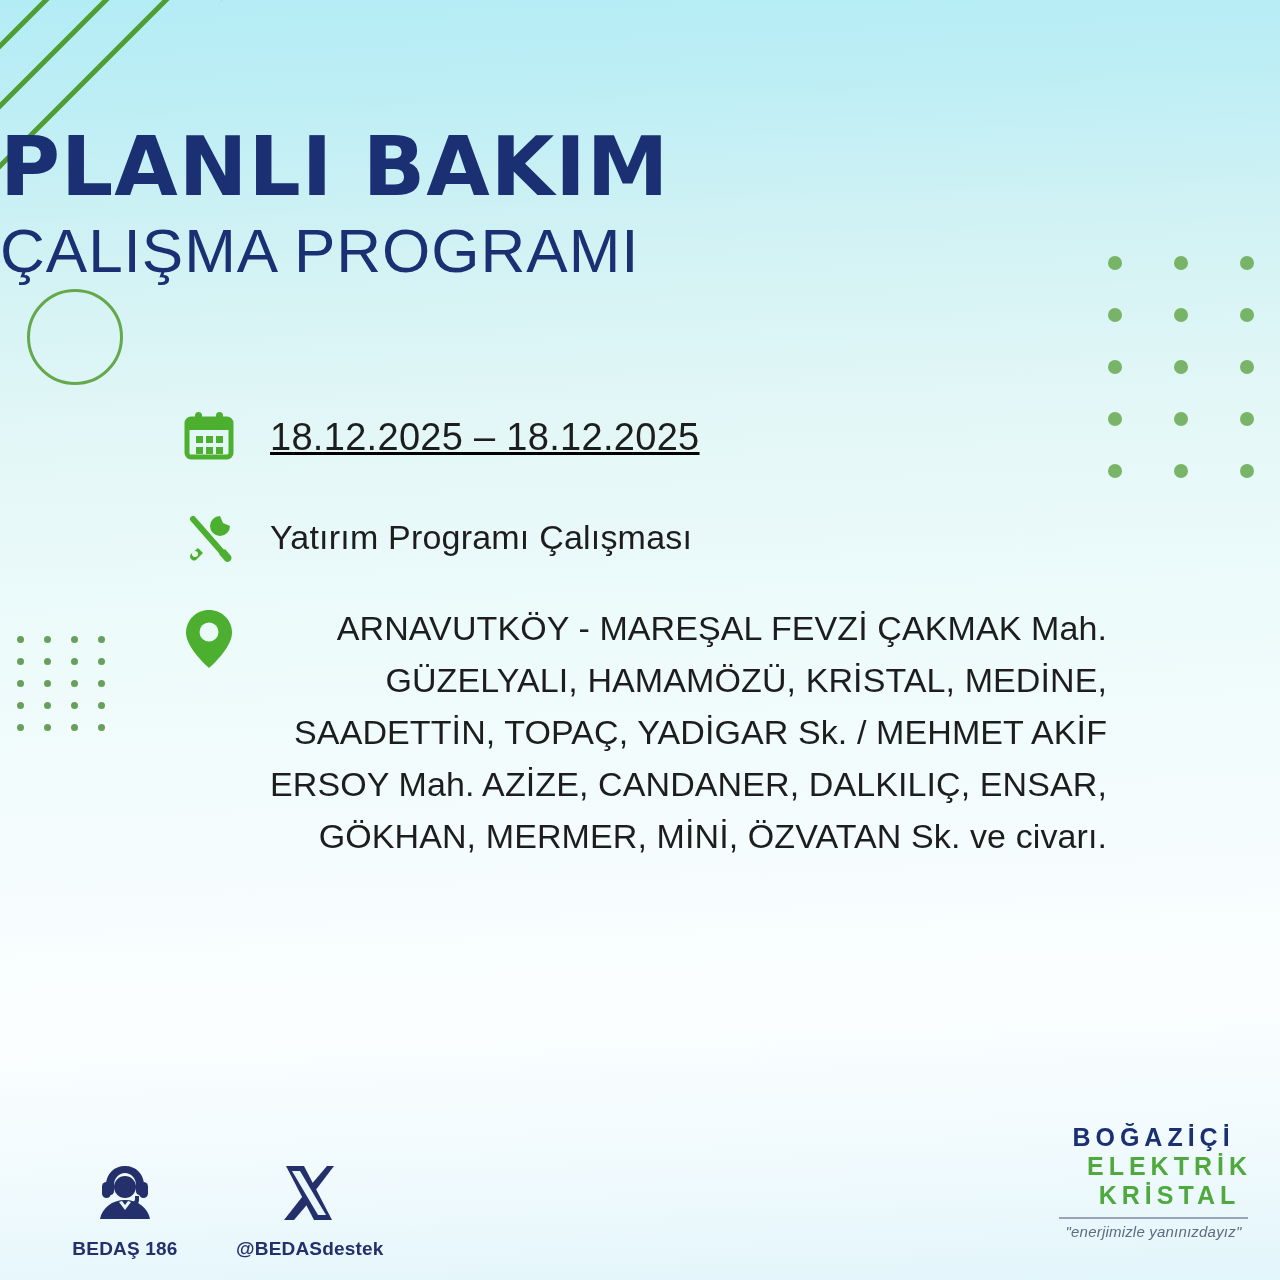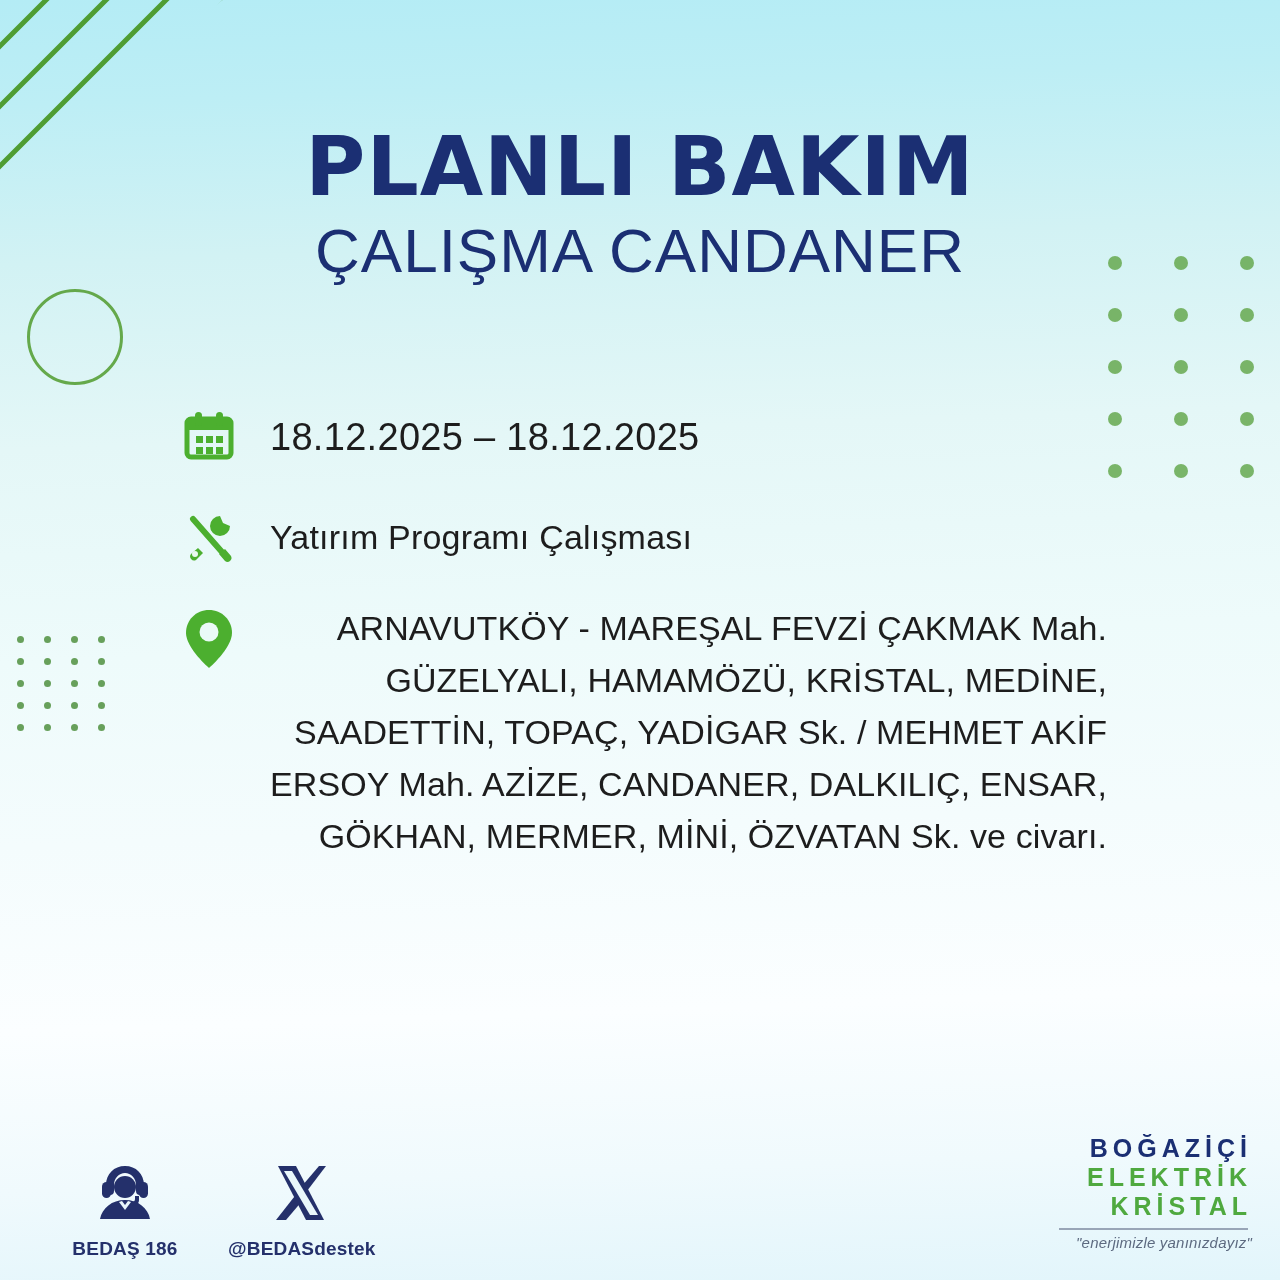--- a/index.html
+++ b/index.html
@@ -57,21 +57,21 @@
     left: 1108px; top: 256px;
     grid-template-columns: repeat(3, 66px);
     grid-template-rows: repeat(5, 52px);
   }
   #dotgrid-topright i {
     width: 14px; height: 14px; border-radius: 50%;
     background: #6aab54; display: block; opacity: .88;
   }
 
   
-  #header { position: absolute; left: 0; top: 126px; width: 1280px; text-align: center; }
+  #header { position: absolute; left: 0; top: 126px; width: 1280px; }
   #title-main {
     font-family: "DejaVu Sans", sans-serif;
     font-weight: 700;
     font-size: 82px;
     letter-spacing: 1px;
     color: #1b2f73;
     line-height: 1.0;
     white-space: nowrap;
   }
   #title-sub {
@@ -91,56 +91,56 @@
   .row-icon {
     flex: 0 0 66px; width: 66px; height: 66px;
     display: flex; align-items: center; justify-content: center;
   }
   .row-icon svg { display: block; }
   .row-text {
     color: #1d1d1d;
     font-family: "Liberation Sans", sans-serif;
     padding-left: 28px;
   }
-  #row-date  { height: 100px; }
+  #row-date  { height: 100px; text-decoration: underline; }
   #row-time  { height: 98px; }
   #row-work  { height: 98px; }
   #row-date .row-text  { font-size: 38px; line-height: 66px; letter-spacing: .3px; }
   #row-time .row-text  { font-size: 38px; line-height: 66px; letter-spacing: .3px; }
   #row-work .row-text  { font-size: 34px; line-height: 66px; letter-spacing: .2px; text-align: right; }
 
   #row-address .row-icon { margin-top: 4px; }
   #address-lines {
     padding-left: 28px;
     font-size: 34px;
     line-height: 52px;
     color: #1d1d1d;
     letter-spacing: .1px;
     text-align: right;
   }
   #address-lines div { white-space: nowrap; }
 
   
   #footer-contacts {
     position: absolute; left: 52px; bottom: 20px;
-    display: flex; align-items: flex-end; gap: 30px;
+    display: flex; align-items: flex-end; gap: 38px;
   }
   .contact { width: 146px; text-align: center; }
   .contact .glyph { height: 72px; display: flex; align-items: flex-end; justify-content: center; }
   .contact .glyph svg { display: block; }
   .contact .clabel {
     margin-top: 12px;
     font-size: 19px;
     font-weight: 700;
     color: #24306b;
     letter-spacing: .2px;
     white-space: nowrap;
   }
 
-  #brand-logo { position: absolute; right: 28px; bottom: 29px; text-align: right; }
+  #brand-logo { position: absolute; right: 28px; bottom: 40px; text-align: center; }
   #brand-logo .bl {
     font-weight: 700;
     font-size: 25px;
     letter-spacing: 5px;
     line-height: 29px;
     white-space: nowrap;
   }
   #brand-line-1 { color: #1b2f73; }
   #brand-line-2, #brand-line-3 { color: #4fa93f; margin-left: 32px; }
   #brand-rule { height: 2px; background: #7d8aa0; margin: 7px 4px 4px 4px; opacity: .75; }
@@ -217,21 +217,21 @@
     <i></i>
       <i></i>
       <i></i>
     <i></i>
       <i></i>
       <i></i>
   </div>
 
   <div id="header">
     <div id="title-main">PLANLI BAKIM</div>
-    <div id="title-sub">ÇALIŞMA CANDANER</div>
+    <div id="title-sub">ÇALIŞMA PROGRAMI</div>
   </div>
 
   <div id="info">
 
     <div class="info-row" id="row-date">
       <span class="row-icon">
         <svg width="56" height="56" viewBox="0 0 56 56" aria-hidden="true">
           <rect x="6" y="10" width="44" height="38" rx="4" fill="none" stroke="#4caf2f" stroke-width="5"></rect>
           <rect x="6" y="10" width="44" height="11" fill="#4caf2f"></rect>
           <rect x="14" y="3" width="7" height="14" rx="3.5" fill="#4caf2f"></rect>

